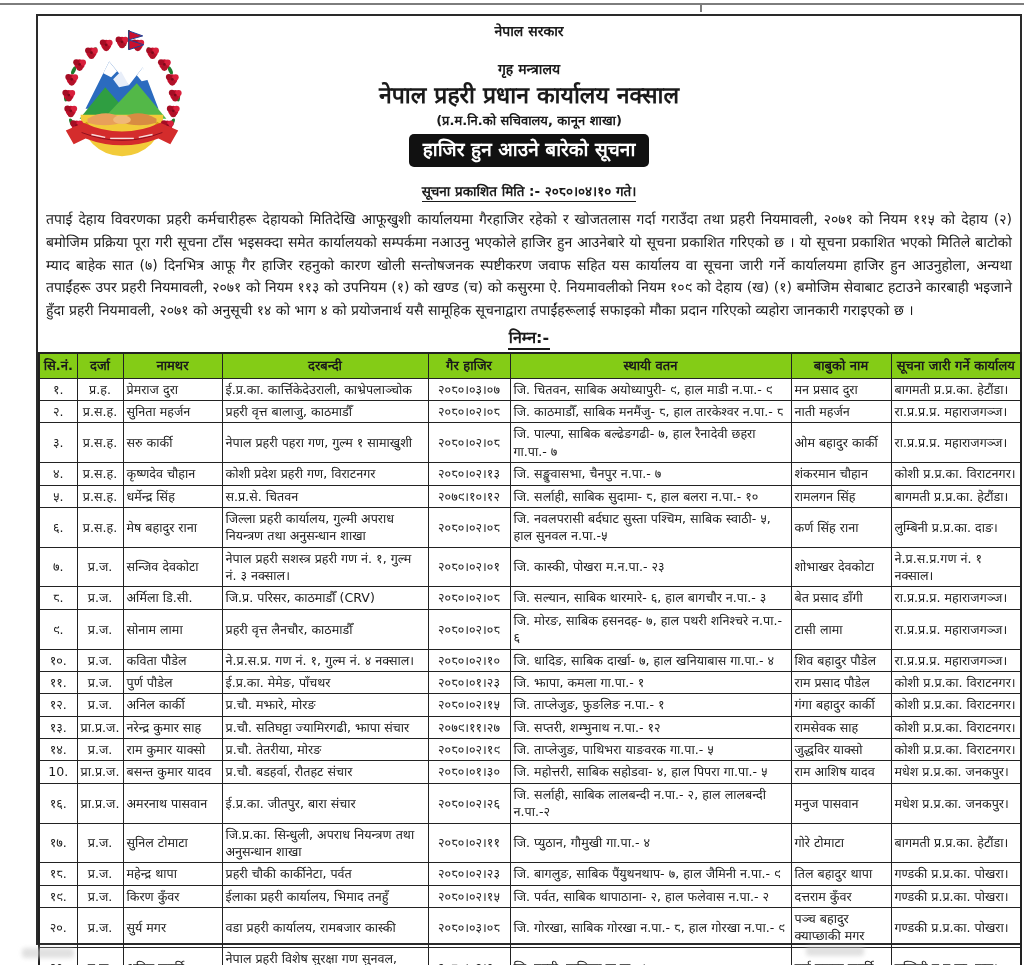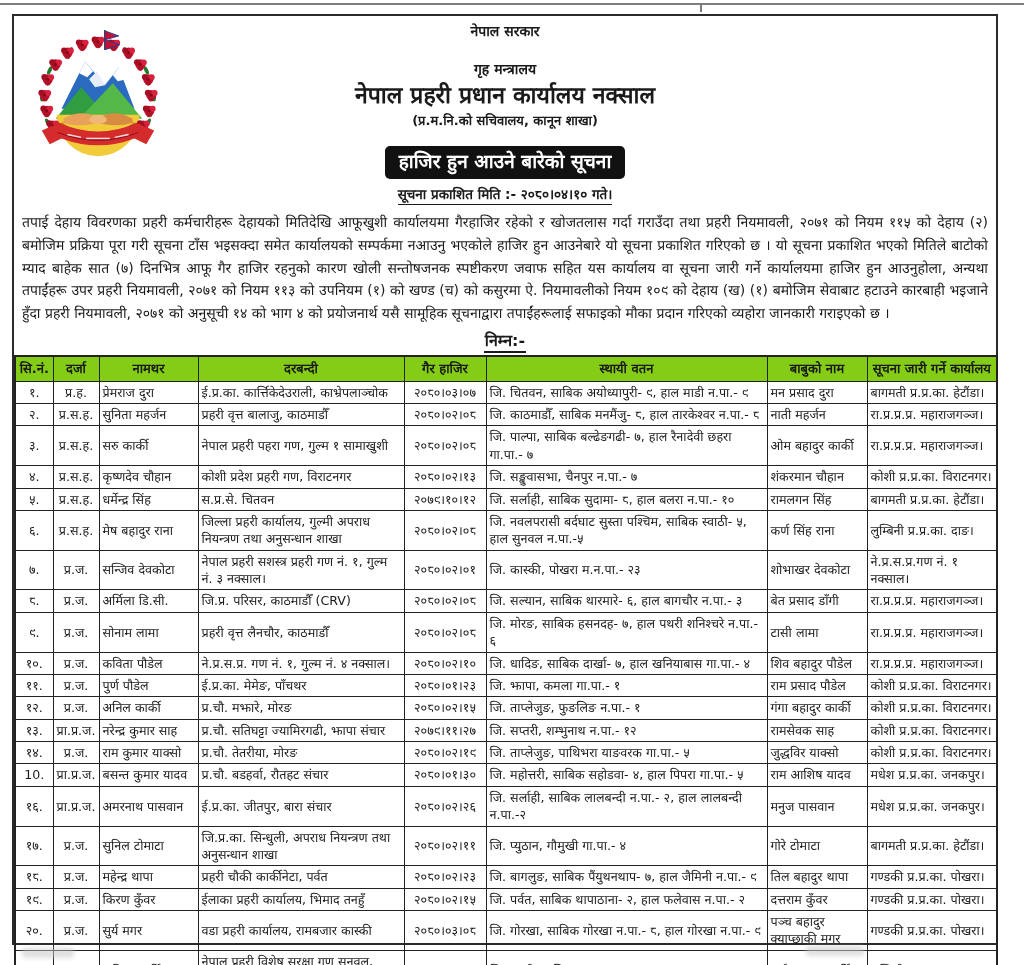--- a/index.html
+++ b/index.html
@@ -11,36 +11,36 @@
     -webkit-font-smoothing:antialiased;
   }
   
   .scan-topline{position:absolute;top:3px;left:0;width:1024px;border-top:2px solid #7d7d7d;}
   .scan-toptick{position:absolute;top:3px;left:700px;height:9px;border-left:2px solid #7d7d7d;}
   .scan-smudge{position:absolute;background:#c7c7c7;opacity:.55;filter:blur(2px);border-radius:3px;}
   .smudge-left{left:22px;top:948px;width:52px;height:10px;}
   .smudge-right{left:806px;top:946px;width:58px;height:10px;}
 
   .doc{
-    position:absolute;left:12px;top:14px;width:986px;height:931px;
+    position:absolute;left:36px;top:14px;width:986px;height:931px;
     border:2px solid #2a2a2a;background:#fff;box-sizing:border-box;
   }
   .emblem{position:absolute;left:10px;top:12px;width:148px;height:138px;}
 
   .masthead{ text-align:center; padding-top:6px; line-height:1.3; }
   .gov-line{font-size:14px;font-weight:bold;}
   .ministry-line{font-size:14px;font-weight:bold;margin-top:20px;}
   .office-line{font-size:23px;font-weight:bold;margin-top:3px;}
   .section-line{font-size:13px;font-weight:bold;margin-top:2px;}
   .notice-title{
-    display:inline-block;margin-top:16px;padding:3px 14px 5px;
+    display:inline-block;margin-top:4px;padding:3px 14px 5px;
     background:#111;color:#fff;font-size:19px;font-weight:bold;border-radius:5px;
   }
   .pub-date{
-    display:inline-block;margin-top:7px;font-size:13.5px;font-weight:bold;
+    display:inline-block;margin-top:16px;font-size:13.5px;font-weight:bold;
     border-bottom:1.5px solid #1a1a1a;padding-bottom:1px;
   }
 
   .body-paragraph{
     margin:6px 8px 0;
     font-size:14px;line-height:1.62;text-align:justify;
   }
   .list-heading{
     text-align:center;margin-top:4px;font-size:16px;font-weight:bold;
   }

